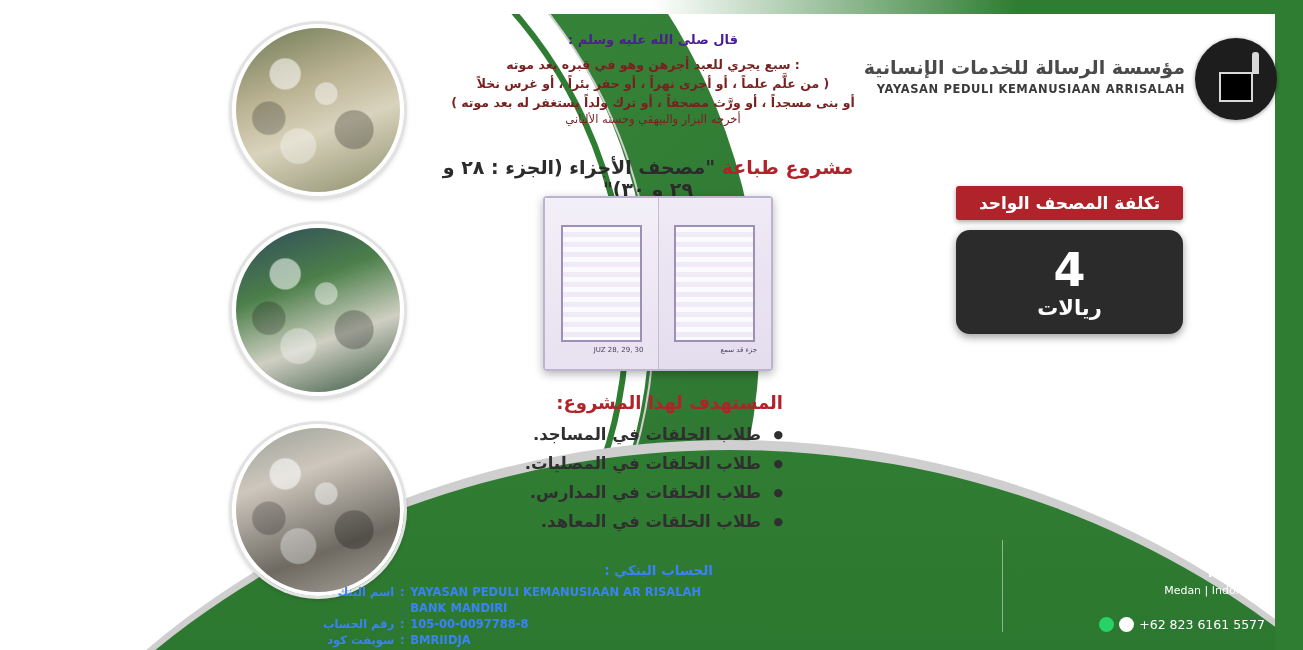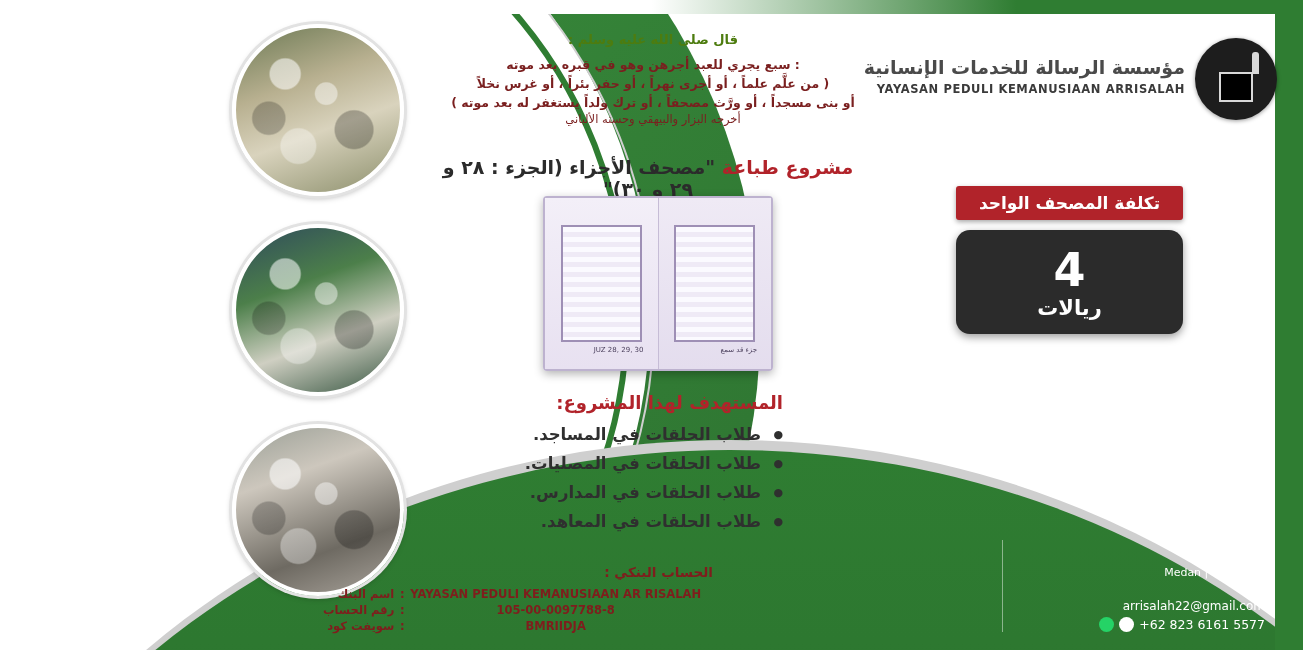--- a/index.html
+++ b/index.html
@@ -94,21 +94,21 @@
       radial-gradient(circle at 20% 55%, rgba(0,0,0,.22) 0 10%, transparent 11%);
   }
 
   
   .hadith {
     position: absolute; right: 440px; top: 30px;
     width: 420px; text-align: center; color: #6b1f1f;
     direction: rtl;
   }
   .hadith .line { font-size: 12.5px; line-height: 19px; font-weight: bold; color: #7a1f1f; }
-  .hadith .title { font-size: 13px; margin-bottom: 6px; color: #4d7c0f; }
+  .hadith .title { font-size: 13px; margin-bottom: 6px; color: #4c1d95; }
   .hadith .src { font-size: 11.5px; color: #7a1f1f; }
 
   
   .org {
     position: absolute; right: 118px; top: 56px;
     text-align: right; direction: rtl;
   }
   .org .ar { font-size: 19px; font-weight: bold; color: #4a4a4a; letter-spacing: .3px; }
   .org .id { font-size: 11.5px; font-weight: bold; color: #3a3a3a; letter-spacing: .6px; margin-top: 4px; }
 
@@ -189,29 +189,29 @@
   .target-list li {
     font-size: 16.5px; line-height: 29px; font-weight: bold;
     position: relative; padding-right: 22px;
   }
   .target-list li::before {
     content: "●"; position: absolute; right: 0; top: 0; font-size: 11px; color: #2f2f2f;
   }
 
   
   .bank {
-    position: absolute; right: 590px; bottom: 16px;
-    direction: rtl; color: #7f1d1d; text-align: right;
+    position: absolute; right: 590px; bottom: 2px;
+    direction: rtl; color: #3b82f6; text-align: right;
   }
   .bank .head { font-size: 13.5px; font-weight: bold; margin-bottom: 6px; }
   .bank table { border-collapse: collapse; }
   .bank td { font-size: 11.5px; font-weight: bold; padding: 1px 0; vertical-align: top; }
   .bank td.lbl { width: 86px; }
   .bank td.sep { width: 16px; text-align: center; }
-  .bank td.val { direction: ltr; text-align: center; padding-right: 12px; margin-top: 20px; }
+  .bank td.val { direction: ltr; text-align: left; padding-right: 12px; margin-top: 20px; }
 
   .addr {
     position: absolute; right: 38px; bottom: 18px;
     direction: rtl; color: #ffffff; text-align: right; width: 250px;
   }
   .addr .head { font-size: 13.5px; font-weight: bold; margin-bottom: 4px; }
   .addr .city { font-size: 11px; margin-bottom: 20px; }
   .addr .web, .addr .mail { font-size: 12px; direction: ltr; text-align: right; }
   .phone-row { display: flex; justify-content: flex-end; align-items: center; gap: 5px; margin-top: 4px; direction: ltr; }
   .phone-row .dot {
@@ -297,39 +297,43 @@
 </ul>
 
 <div class="bank">
   <div class="head">الحساب البنكي :</div>
   <table>
     <tbody>
         <tr>
       <td class="val">YAYASAN PEDULI KEMANUSIAAN AR RISALAH</td>
       <td class="sep">:</td>
       <td class="lbl">اسم البنك</td>
+    </tr>
+    <tr>
+      <td class="val">BANK MANDIRI</td>
+      <td class="sep"></td>
+      <td class="lbl"></td>
     </tr>
     <tr>
       <td class="val">105-00-0097788-8</td>
       <td class="sep">:</td>
       <td class="lbl">رقم الحساب</td>
     </tr>
     <tr>
       <td class="val">BMRIIDJA</td>
       <td class="sep">:</td>
       <td class="lbl">سويفت كود</td>
     </tr>
   </tbody>
     </table>
 </div>
 
 <div class="divider-v"></div>
 
 <div class="addr">
   <div class="head">العنوان :</div>
   <div class="city">Medan | Indonesia</div>
-  <div class="mail">arrisalah22@gmail.com</div>
   <div class="phone-row">
     <span class="dot"></span>
     <span class="dot tel"></span>
     <span class="num">+62 823 6161 5577</span>
   </div>
 </div>
 
 </body></html>

